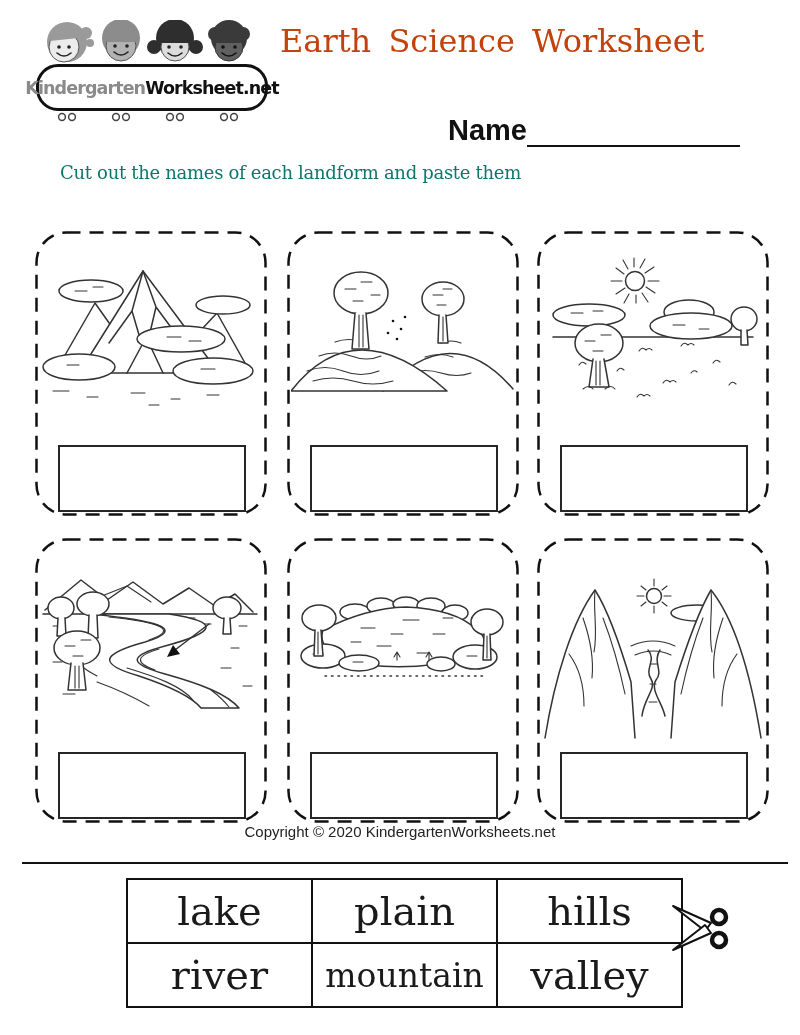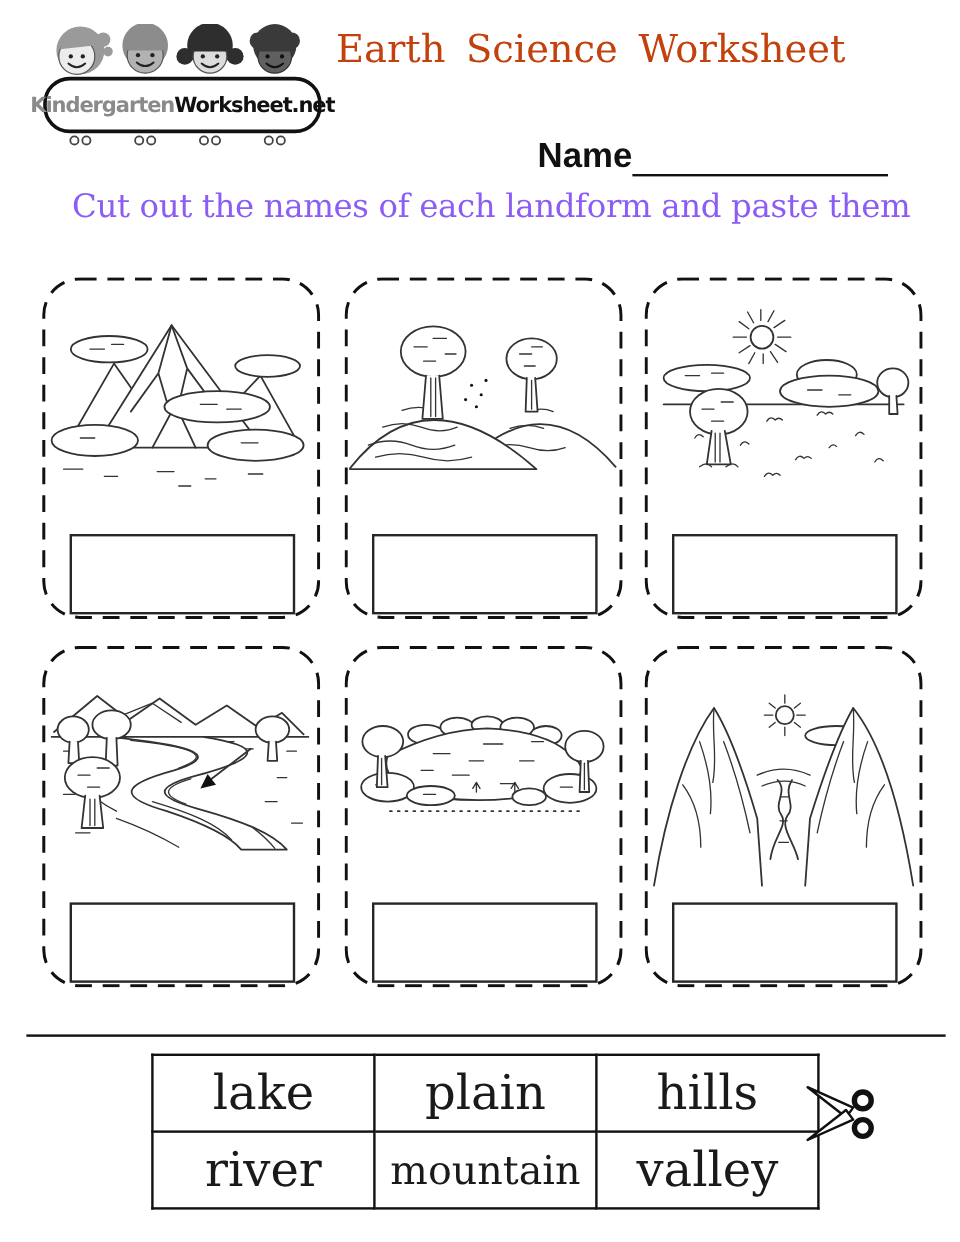--- a/index.html
+++ b/index.html
@@ -21,21 +21,21 @@
 
   
   #title{position:absolute;left:280px;top:22px;width:470px;
      font-family:"DejaVu Serif",serif;font-size:32px;font-weight:400;
      color:#c2410c;word-spacing:7px;white-space:nowrap;}
   #name-row{position:absolute;left:448px;top:114px;font-size:29px;font-weight:600;color:#111;text-align:center;}
   #name-line{display:inline-block;width:213px;height:28px;border-bottom:2.5px solid #111;
      vertical-align:bottom;}
 
   #instructions{position:absolute;left:60px;top:157px;width:710px;
-     font-family:"DejaVu Serif",serif;font-size:27px;color:#8b5cf6;
+     font-family:"DejaVu Serif",serif;font-size:18px;color:#0f766e;
      line-height:32px;letter-spacing:-0.3px;}
 
   
   .card{position:absolute;width:232px;height:285px;}
   .card .border-svg{position:absolute;left:0;top:0;}
   .card .art{position:absolute;left:4px;top:18px;}
   .answer-box{position:absolute;left:23px;top:214px;width:184px;height:63px;
      border:2.5px solid #262626;background:#fff;}
   #card-mountain{left:35px;top:231px;}
   #card-hills{left:287px;top:231px;}
@@ -274,20 +274,21 @@
       <path class="thin" d="M54,34 C52,56 57,76 53,96 M42,62 C49,82 53,102 51,122 M28,98 C37,110 43,126 43,150 M62,62 C72,88 78,110 84,138"></path>
       <path class="f" d="M220,182 C210,120 194,64 170,34 C156,58 144,94 134,126 L130,182"></path>
       <path class="thin" d="M170,34 C172,56 167,76 171,96 M182,62 C175,82 171,102 173,122 M196,98 C187,110 181,126 181,150 M162,62 C152,88 146,110 140,138"></path>
       <path d="M107,94 C116,104 103,113 110,123 C116,132 103,142 101,160 M119,94 C111,106 123,115 115,124 C109,134 121,146 124,160"></path>
       <path class="thin" d="M110,108 h6 M109,128 h6 M108,146 h8"></path>
     </svg>
     <div class="answer-box"></div>
   </div>
 
   <div id="copyright">
+    <div>Copyright © 2020 KindergartenWorksheets.net</div>
   </div>
   <div id="rule"></div>
 
   <table id="word-bank">
     <tbody>
         <tr>
       <td>lake</td>
       <td>plain</td>
       <td>hills</td>
     </tr>

